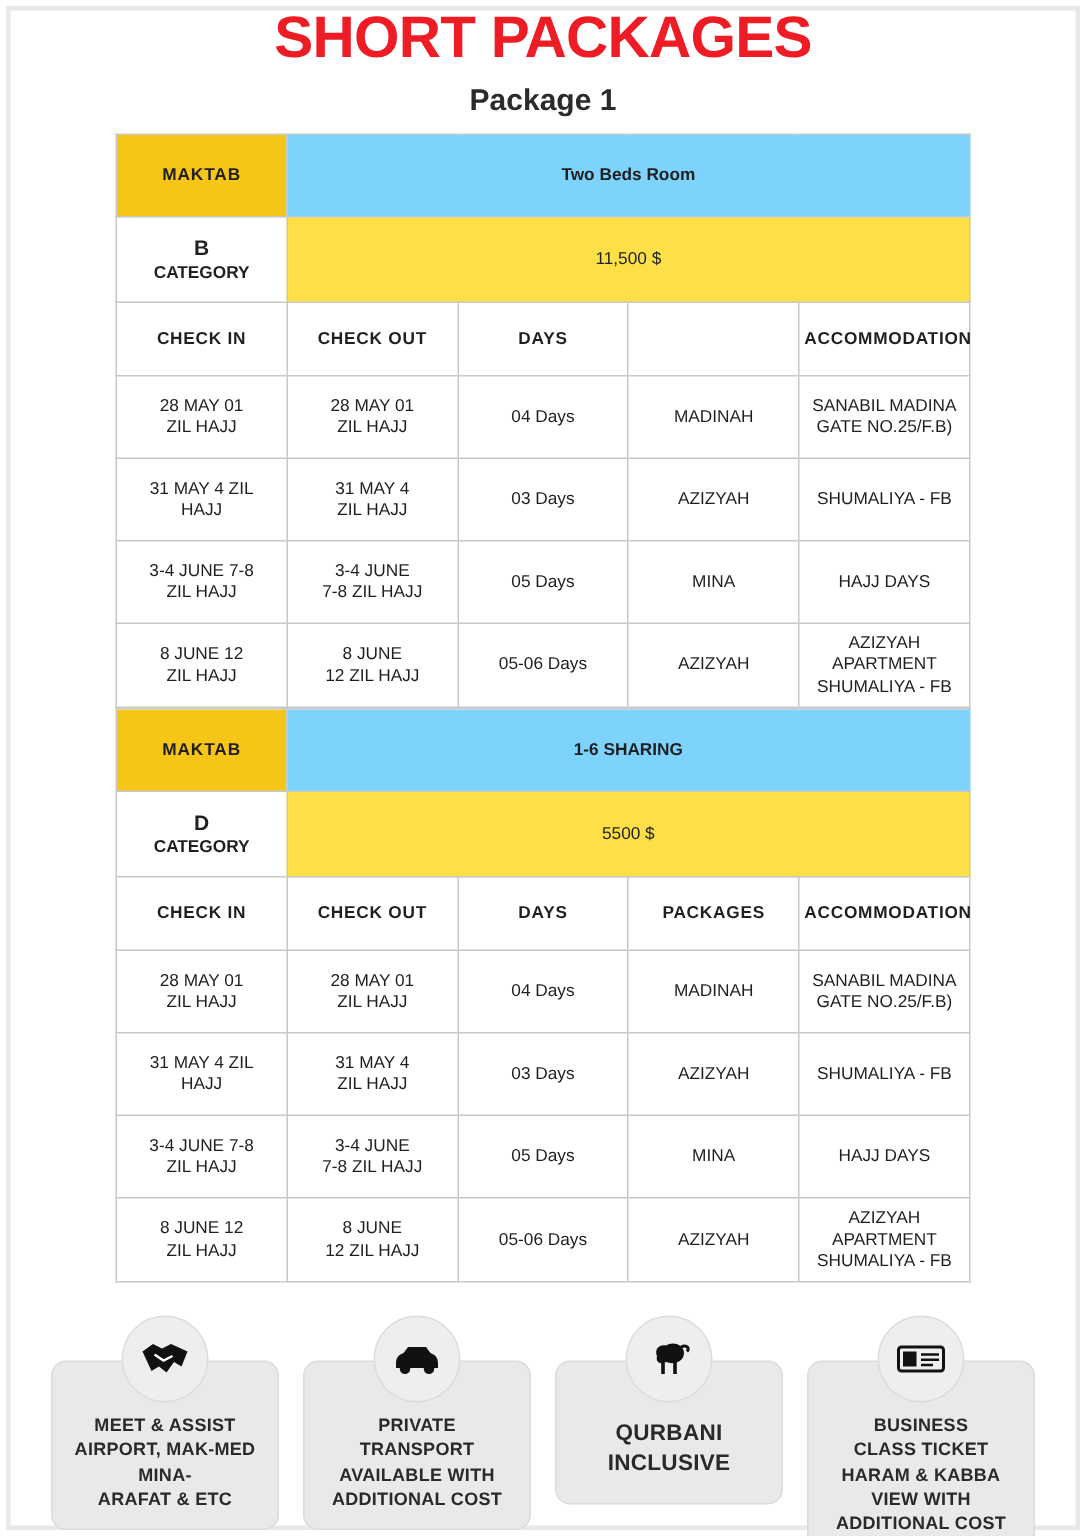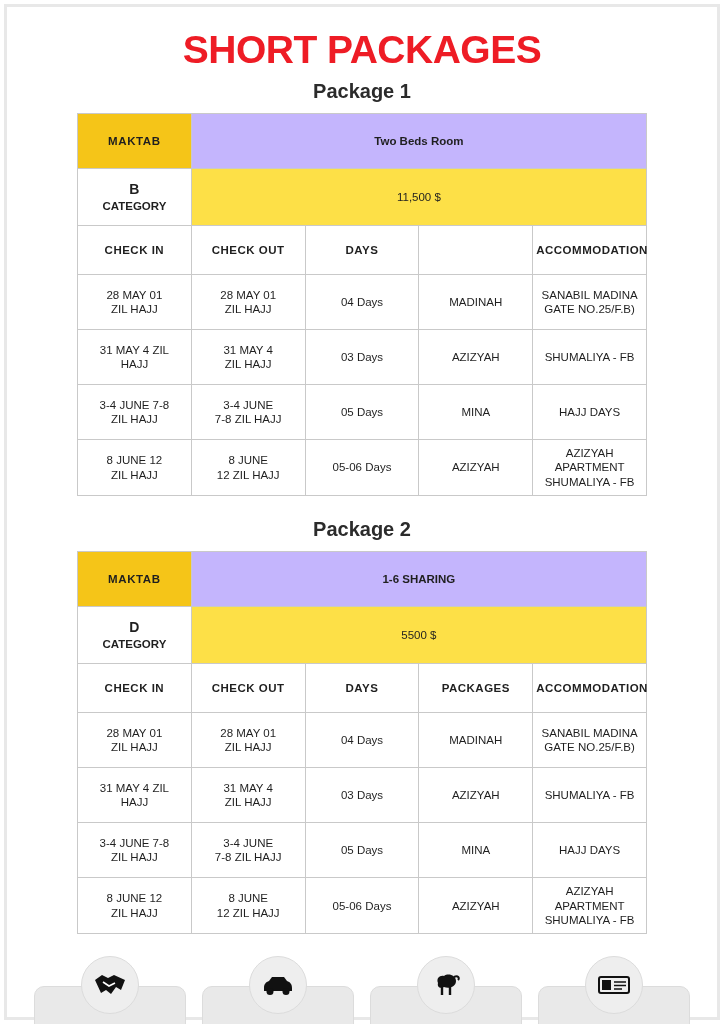--- a/index.html
+++ b/index.html
@@ -31,21 +31,21 @@
     box-sizing: border-box;
     width: 724px;
   }
 
   
   .title-row {
     display: flex;
     align-items: baseline;
     justify-content: center;
     gap: 2px;
-    margin-top: 28px;
+    margin-top: 4px;
   }
   .title-red {
     color: #ee1c25;
     font-size: 39px;
     font-weight: bold;
     letter-spacing: -0.5px;
   }
   .title-dark {
     color: #1a1a1a;
     font-size: 39px;
@@ -82,21 +82,21 @@
     line-height: 1.25;
   }
   .maktab-cell {
     background: #f5c518;
     font-weight: bold;
     font-size: 13px;
     letter-spacing: 0.6px;
     height: 42px;
   }
   .roomtype-cell {
-    background: #c4b5fd;
+    background: #7dd3fc;
     font-weight: bold;
     font-size: 22px;
     height: 42px;
   }
   .category-cell {
     background: #ffffff;
     font-weight: bold;
     font-size: 12px;
     height: 44px;
     line-height: 1.35;
@@ -240,21 +240,20 @@
       <td class="row-cell" style="white-space: pre-line;">8 JUNE
 12 ZIL HAJJ</td>
       <td class="row-cell">05-06 Days</td>
       <td class="row-cell">AZIZYAH</td>
       <td class="row-cell" style="white-space: pre-line;">AZIZYAH APARTMENT
 SHUMALIYA - FB</td>
     </tr>
   </tbody>
     </table>
 
-  <div class="package-heading second">Package 2</div>
 
   <table class="pkg">
     <tbody>
         <tr>
       <td class="maktab-cell">MAKTAB</td>
       <td class="roomtype-cell" colspan="4">1-6 SHARING</td>
     </tr>
     <tr>
       <td class="category-cell">
         <span class="cat-letter">D</span>

